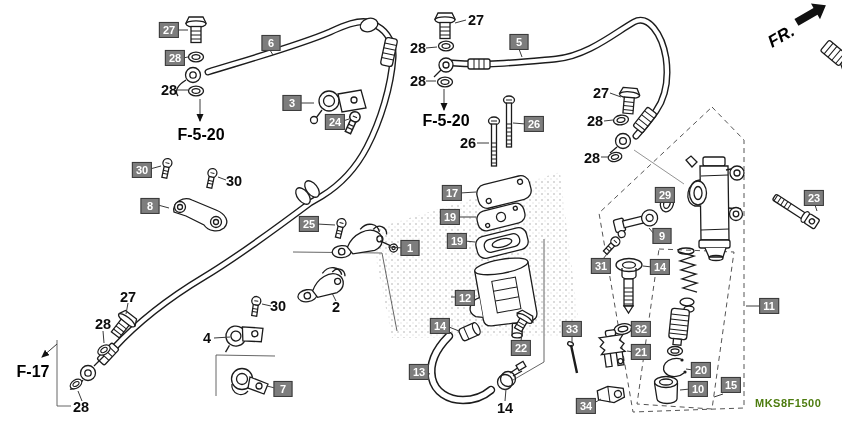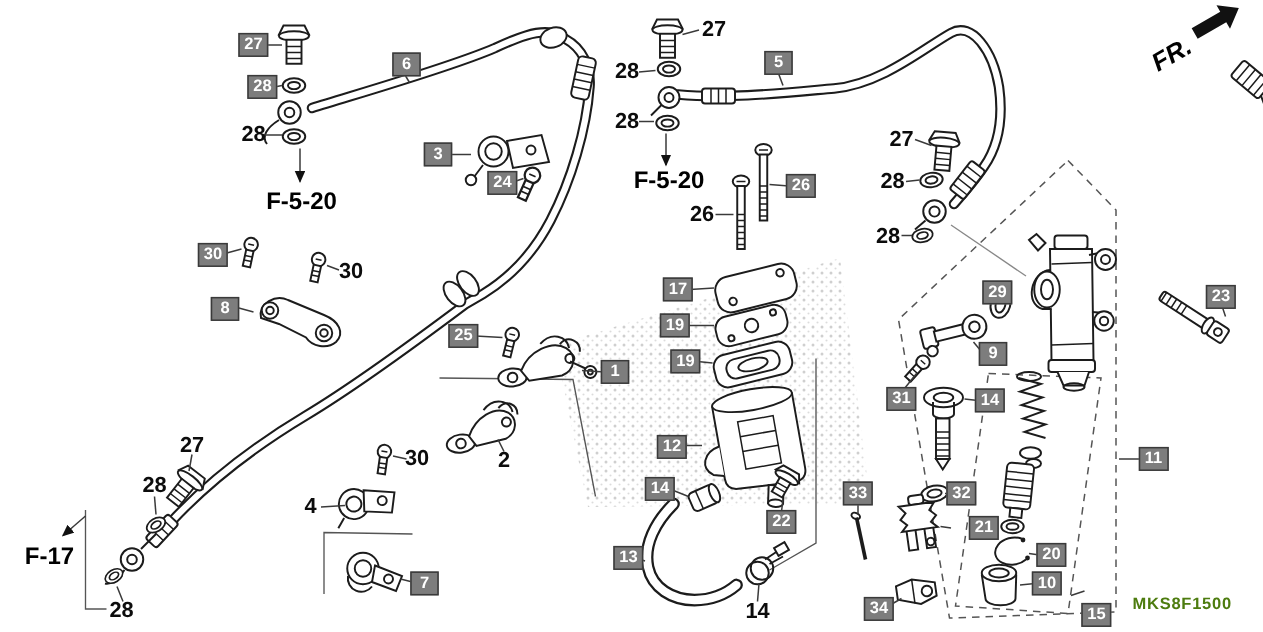--- a/index.html
+++ b/index.html
@@ -437,38 +437,38 @@
       <div class="callout box" style="left: 335px; top: 122px;">24</div>
       <div class="callout box" style="left: 142px; top: 170px;">30</div>
       <div class="callout box" style="left: 150px; top: 206px;">8</div>
       <div class="callout box" style="left: 519px; top: 42px;">5</div>
       <div class="callout box" style="left: 534px; top: 124px;">26</div>
       <div class="callout box" style="left: 452px; top: 193px;">17</div>
       <div class="callout box" style="left: 450px; top: 217px;">19</div>
       <div class="callout box" style="left: 457px; top: 241px;">19</div>
       <div class="callout box" style="left: 309px; top: 224px;">25</div>
       <div class="callout box" style="left: 410px; top: 248px;">1</div>
-      <div class="callout box" style="left: 448px; top: 298px;">12</div>
+      <div class="callout box" style="left: 465px; top: 298px;">12</div>
       <div class="callout box" style="left: 440px; top: 326px;">14</div>
       <div class="callout box" style="left: 521px; top: 348px;">22</div>
       <div class="callout box" style="left: 419px; top: 372px;">13</div>
       <div class="callout box" style="left: 283px; top: 389px;">7</div>
       <div class="callout box" style="left: 665px; top: 184px; margin-top: 11px;">29</div>
       <div class="callout box" style="left: 662px; top: 236px;">9</div>
       <div class="callout box" style="left: 601px; top: 266px;">31</div>
       <div class="callout box" style="left: 660px; top: 267px;">14</div>
       <div class="callout box" style="left: 814px; top: 198px;">23</div>
       <div class="callout box" style="left: 769px; top: 306px;">11</div>
       <div class="callout box" style="left: 572px; top: 329px;">33</div>
       <div class="callout box" style="left: 641px; top: 329px;">32</div>
-      <div class="callout box" style="left: 656px; top: 352px;">21</div>
+      <div class="callout box" style="left: 641px; top: 352px;">21</div>
       <div class="callout box" style="left: 586px; top: 406px; text-align: center;">34</div>
       <div class="callout box" style="left: 701px; top: 370px;">20</div>
       <div class="callout box" style="left: 698px; top: 389px;">10</div>
-      <div class="callout box" style="left: 731px; top: 410px;">15</div>
+      <div class="callout box" style="left: 731px; top: 385px;">15</div>
       <div class="callout plain" style="left: 169px; top: 90px;">28</div>
       <div class="callout plain" style="left: 234px; top: 181px;">30</div>
       <div class="callout plain" style="left: 476px; top: 20px;">27</div>
       <div class="callout plain" style="left: 418px; top: 48px;">28</div>
       <div class="callout plain" style="left: 418px; top: 81px;">28</div>
       <div class="callout plain" style="left: 468px; top: 143px;">26</div>
       <div class="callout plain" style="left: 601px; top: 93px;">27</div>
       <div class="callout plain" style="left: 595px; top: 121px;">28</div>
       <div class="callout plain" style="left: 592px; top: 158px;">28</div>
       <div class="callout plain" style="left: 128px; top: 297px;">27</div>

